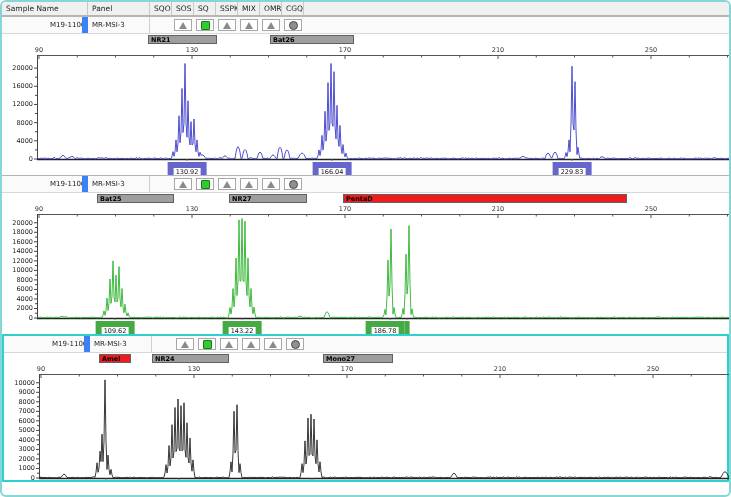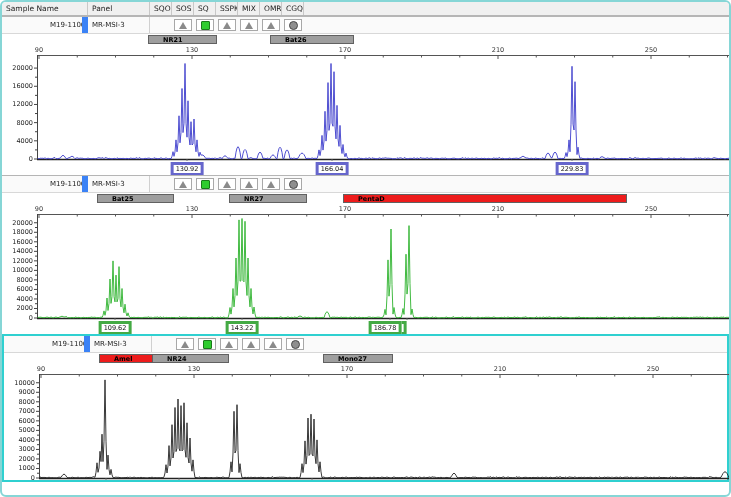--- a/index.html
+++ b/index.html
@@ -19,27 +19,27 @@
   .inforow .cell{font-size:7px;color:#222;padding-left:4px;box-sizing:border-box;white-space:nowrap;overflow:hidden;}
   .inforow .c0{border-right:6px solid #3b82f6;height:100%;line-height:16px;padding-left:48px;}
   .inforow .c1{border-right:1px solid #d0d0d0;height:100%;line-height:16px;}
   .flagwrap{width:22px;display:flex;justify-content:center;}
   .flagbox{width:18px;height:12px;border:1px solid #a8a8a8;background:#fff;display:flex;align-items:center;justify-content:center;box-sizing:border-box;}
   .tri{width:0;height:0;border-left:4px solid transparent;border-right:4px solid transparent;border-bottom:7px solid #8a8a8a;}
   .gsq{width:7px;height:7px;background:#2ecc2e;border:1px solid #1a7a1a;border-radius:1px;}
   .gcir{width:7px;height:7px;background:#8f8f8f;border:1px solid #4a4a4a;border-radius:50%;}
   .mlane{position:relative;height:12px;background:#fff;}
   .mbar{position:absolute;top:1px;height:9px;box-sizing:border-box;border:1px solid #616161;
-        font-size:6.5px;font-weight:bold;color:#000;line-height:8px;padding-left:14px;overflow:hidden;white-space:nowrap;}
+        font-size:6.5px;font-weight:bold;color:#000;line-height:8px;padding-left:2px;overflow:hidden;white-space:nowrap;}
   .tickrow{position:relative;height:9px;background:#fff;}
   .tickrow span{position:absolute;top:0;font-size:6.5px;color:#333;transform:translateX(-50%);}
   .plot{position:relative;height:106px;background:#fff;}
   .plot svg{position:absolute;left:0;top:0;}
   .plabelrow{position:relative;height:14px;background:#fff;}
-  .pkbox{position:absolute;top:1px;transform:translateX(-50%);background:#fff;border:3px solid #eab308;
+  .pkbox{position:absolute;top:1px;transform:translateX(-50%);background:#fff;border:6px solid #eab308;
          font-size:6.5px;color:#111;padding:0 2px;line-height:8px;white-space:nowrap;}
 </style>
 </head>
 <body>
 
 <div class="app">
   <div class="hdr">
     <div class="cell c0">Sample Name</div>
     <div class="cell c1">Panel</div>
     <div class="cell cf">SQO</div>
@@ -300,21 +300,21 @@
               <div class="tri"></div>
             </div>
           </div>
           <div class="flagwrap">
             <div class="flagbox">
               <div class="gcir"></div>
             </div>
           </div>
         </div>
         <div class="mlane">
-          <div class="mbar" style="left: 95px; width: 58px; background: rgb(238, 28, 28);">Amel</div>
+          <div class="mbar" style="left: 95px; width: 32px; background: rgb(238, 28, 28);">Amel</div>
           <div class="mbar" style="left: 148px; width: 77px; background: rgb(158, 158, 158);">NR24</div>
           <div class="mbar" style="left: 287px; width: 70px; background: rgb(158, 158, 158); margin-left: 32px;">Mono27</div>
         </div>
         <div class="tickrow">
           <span style="left: 37px;">90</span>
           <span style="left: 190px;">130</span>
           <span style="left: 343px;">170</span>
           <span style="left: 496px;">210</span>
           <span style="left: 649px;">250</span>
         </div>

